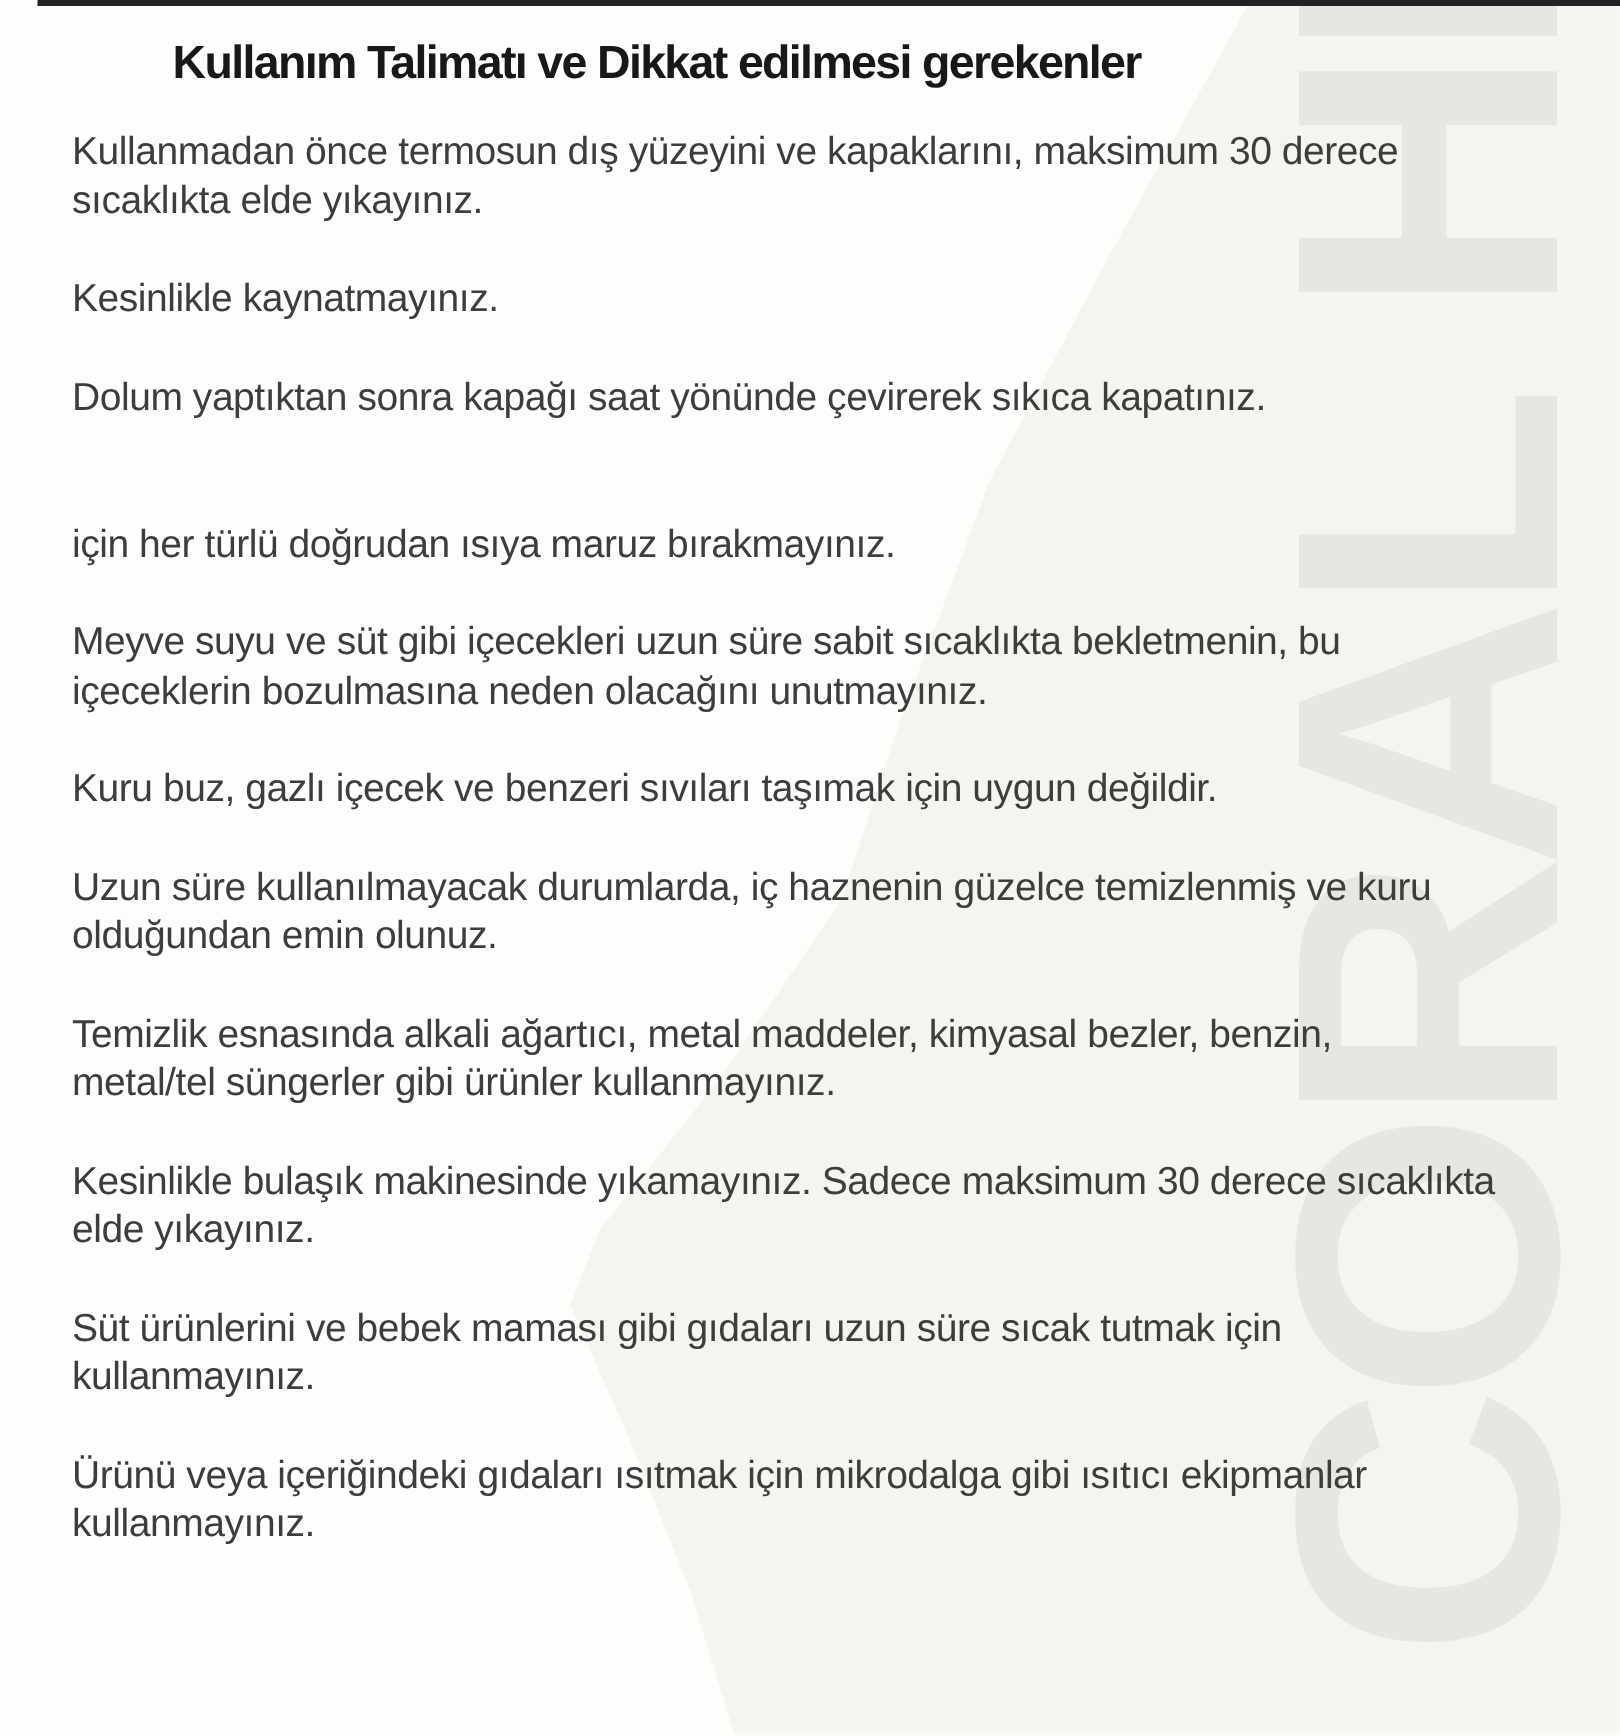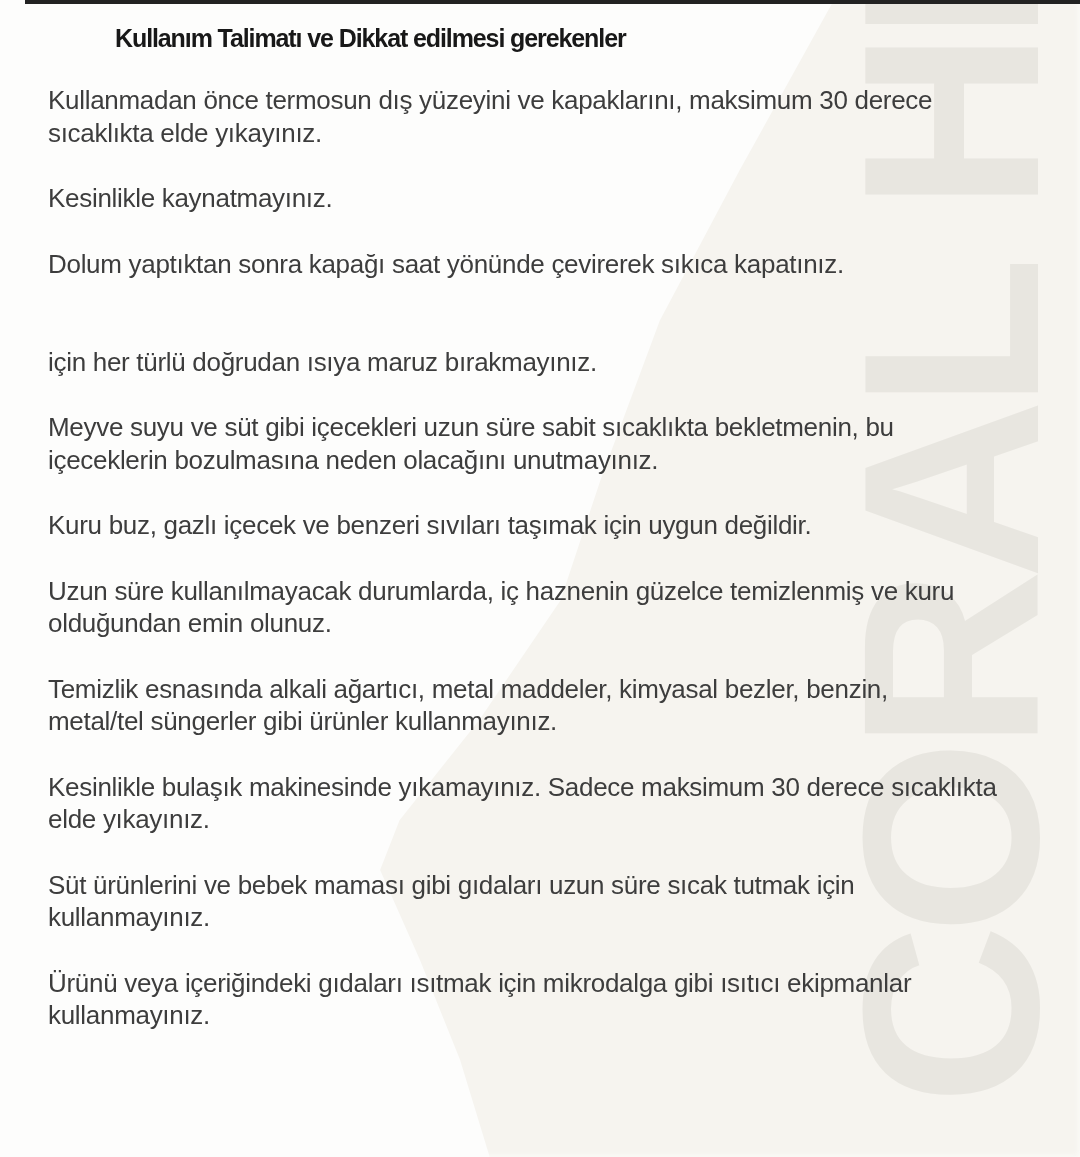--- a/index.html
+++ b/index.html
@@ -55,21 +55,21 @@
   
   .top-line{
     position:absolute;
     top:0;left:25px;right:0;
     height:4px;
     background:var(--topline);
   }
   .title{
     position:absolute;
     left:115px;top:24px;
-    font-size:25px;
+    font-size:31px;
     font-weight:700;
     letter-spacing:-1.1px;
     color:var(--title-color);
     white-space:nowrap;
   }
   .content{
     position:absolute;
     left:48px;top:84px;right:20px;
   }
   .content p{

